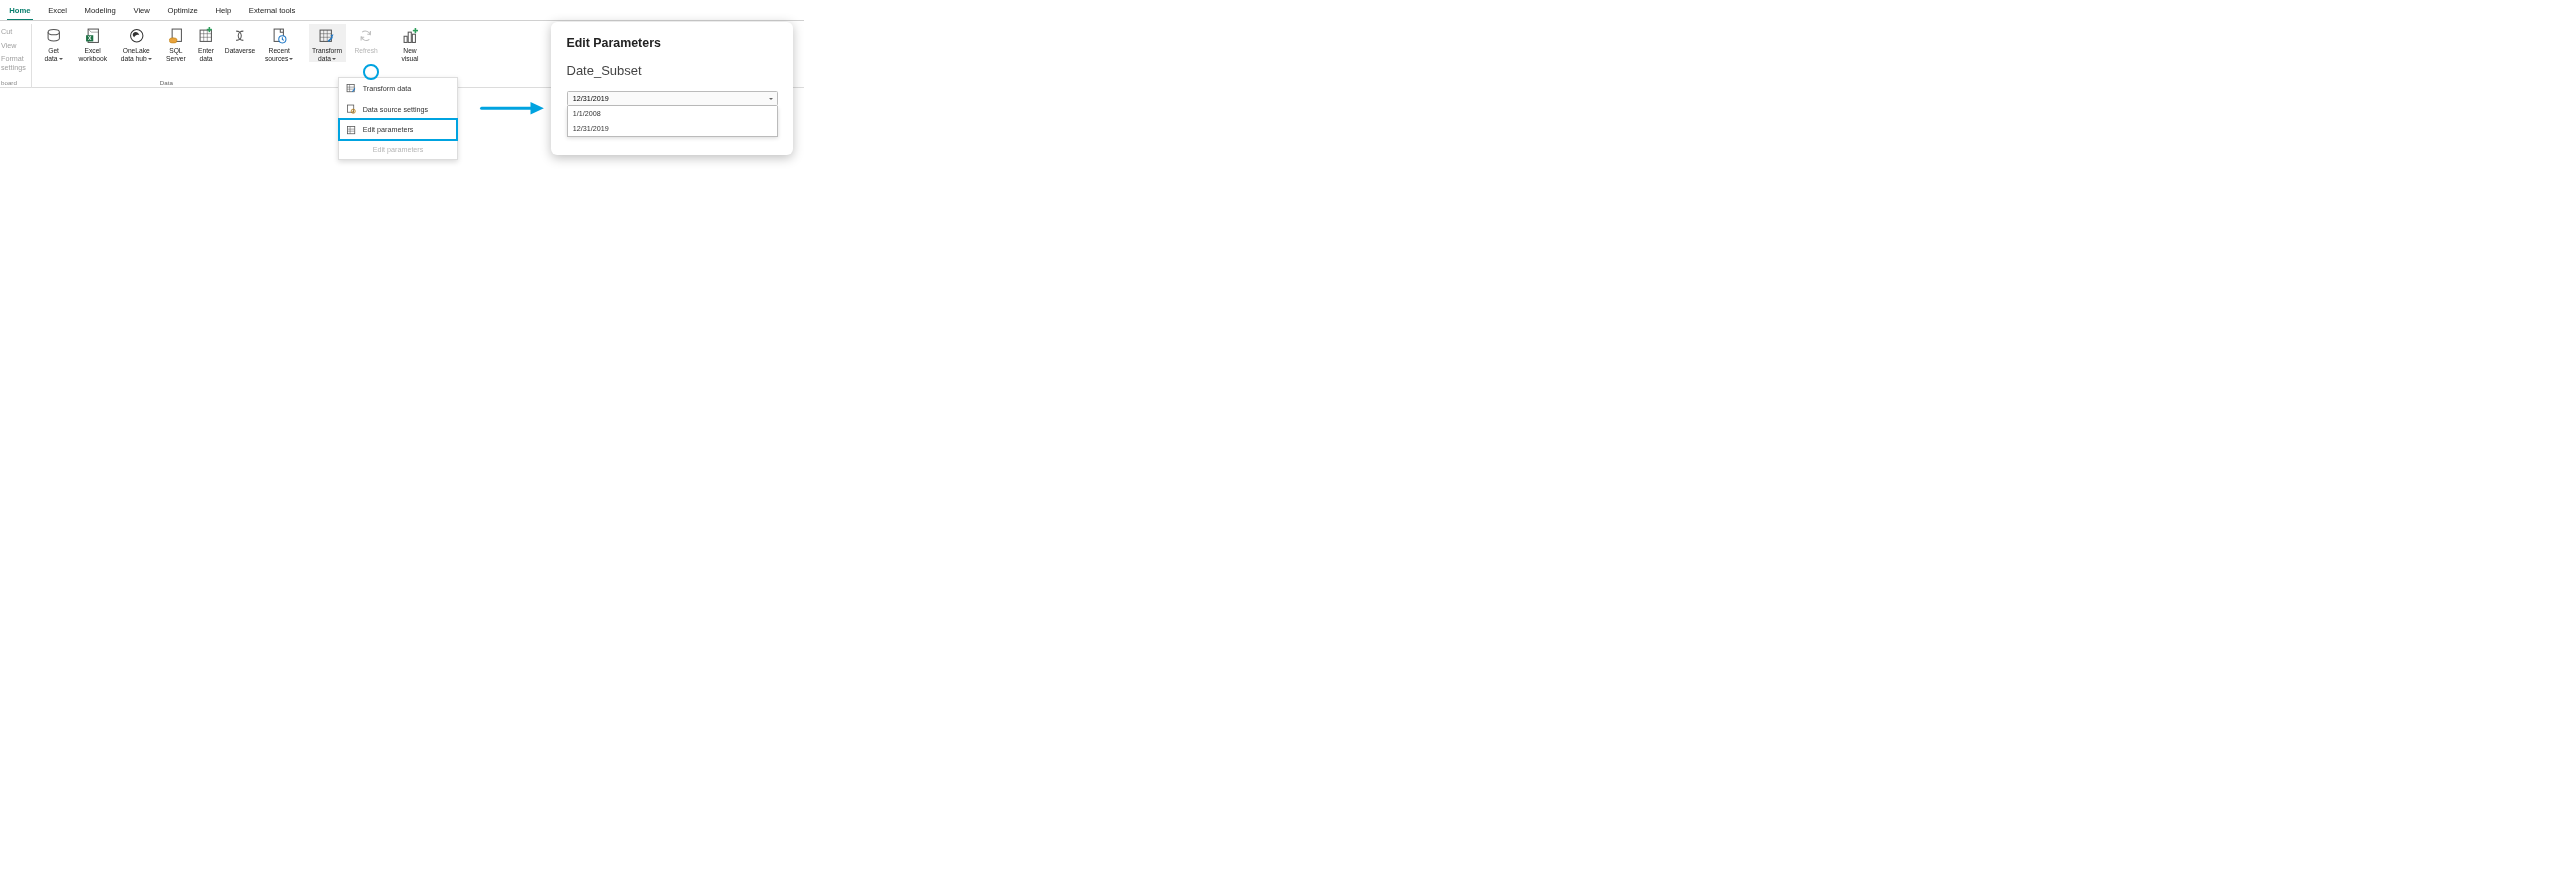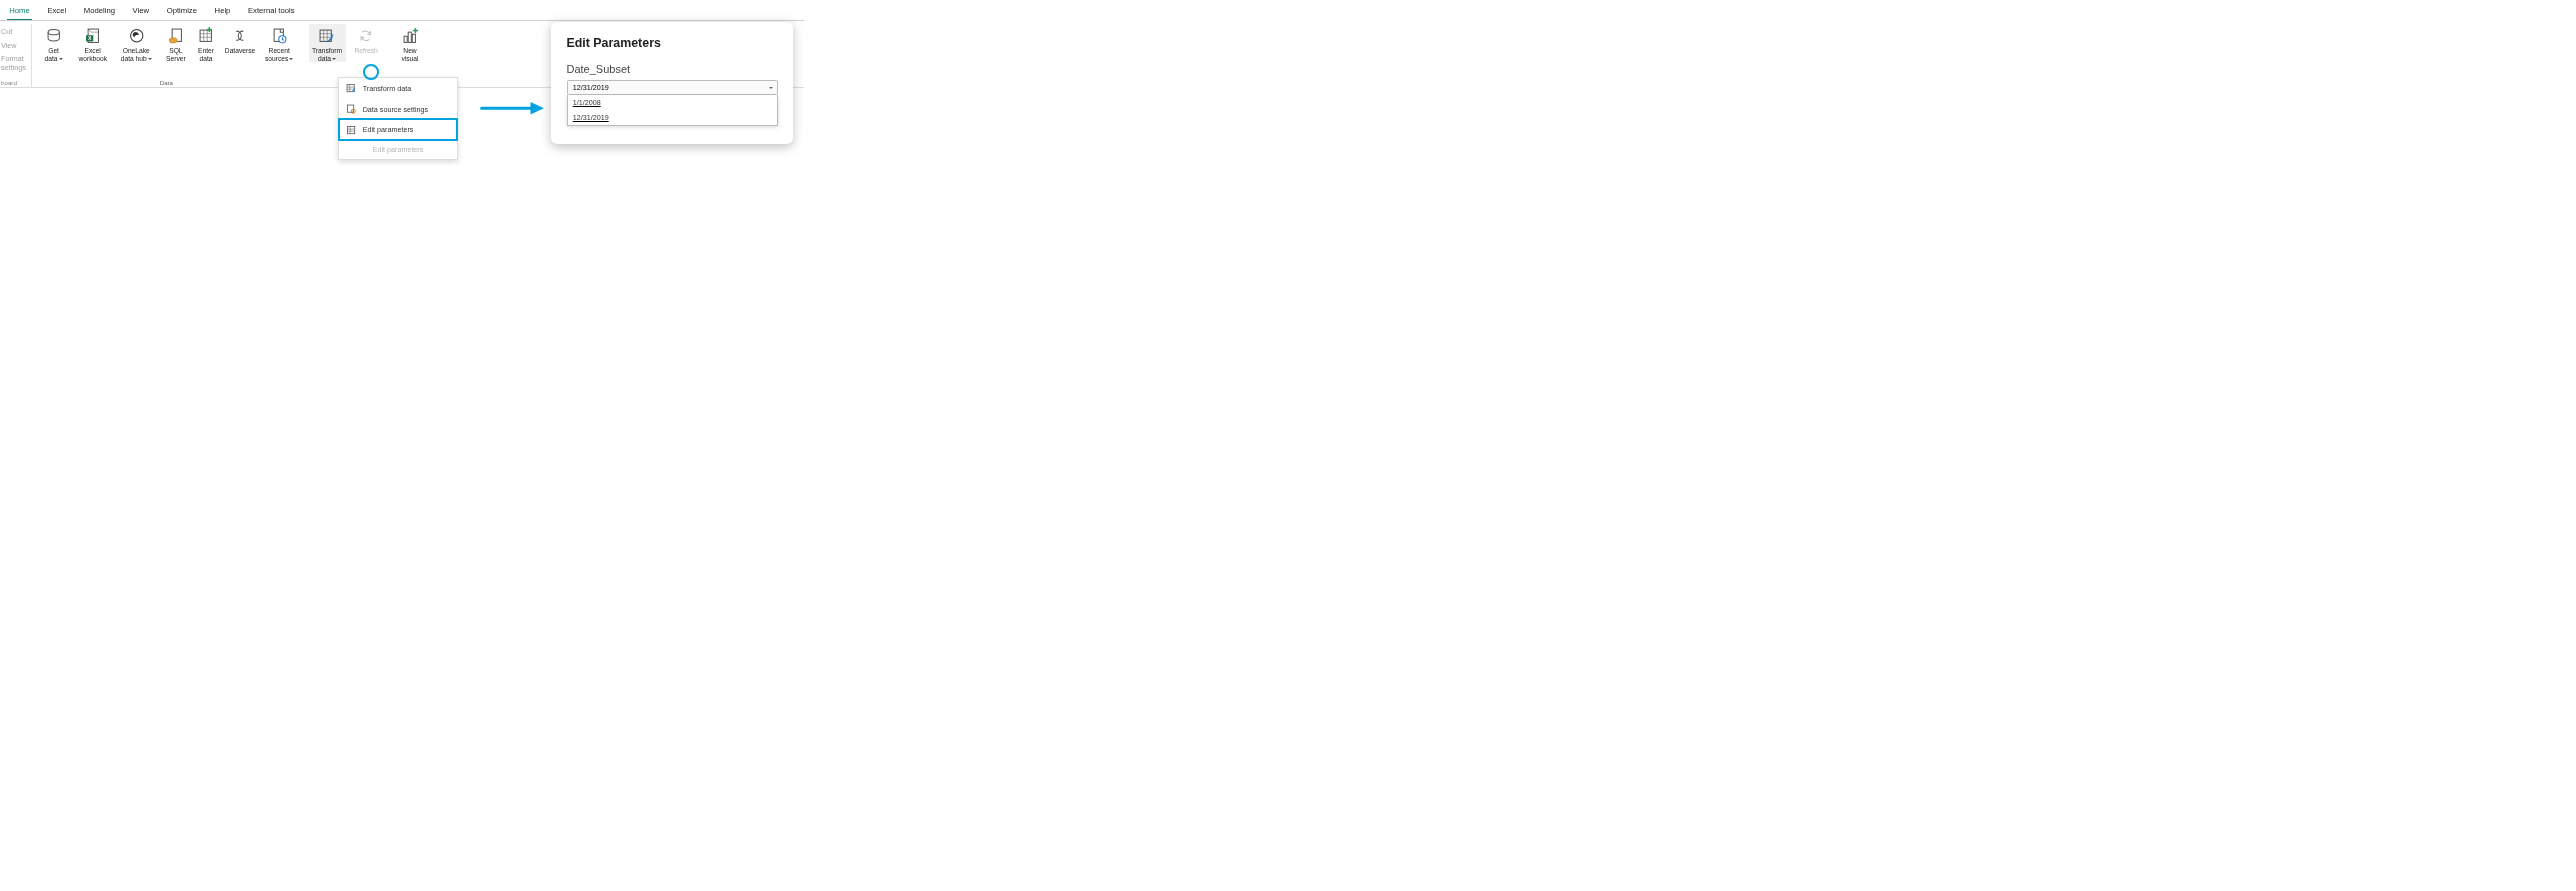--- a/index.html
+++ b/index.html
@@ -1,21 +1,21 @@
 <!DOCTYPE html>
 <html style="font-size:8.2px"><head>
   <meta charset="utf-8">
   <style>
     * { box-sizing: border-box; margin: 0; padding: 0; font-family: 'Segoe UI', Tahoma, sans-serif; }
     body { background: #fff; position: relative; width: 804px; height: 185px; overflow: hidden; }
 
     
     .tabs { display: flex; gap: 13.4px; padding: 3.1px 7.2px 0 7.2px; font-size: 7.7px; border-bottom: 0.5px solid #d0d0d0; }
     .tab { padding: 3.1px 2.1px 4.1px 2.1px; color: #222; cursor: pointer; }
-    .tab.active { color: #0a7f6e; border-bottom: 1.5px solid #0a7f6e; font-weight: 400; }
+    .tab.active { color: #0a7f6e; border-bottom: 1.5px solid #0a7f6e; font-weight: 700; }
 
     
     .ribbon { display: flex; align-items: flex-start; padding: 3.1px 0 0 0; border-bottom: 0.5px solid #dcdcdc; height: 67px; position: relative; }
     .clipboard-group { padding: 1px 5.2px 0 1px; border-right: 0.5px solid #e0e0e0; color: #a0a0a0; width: 32px; }
     .clipboard-group div { font-size: 7.2px; padding: 2.1px 0; cursor: default; }
     .clipboard-group .group-label { font-size: 6.2px; color: #888; margin-top: 3.1px; text-align: left; }
 
     .group { display: flex; flex-direction: column; align-items: center; padding: 0 3.1px; position: relative; }
     .group .items { display: flex; gap: 2.1px; }
     .group .group-label { font-size: 6.2px; color: #666; position: absolute; bottom: 2.1px; left: 0; right: 0; text-align: center; }
@@ -36,24 +36,24 @@
     .dropdown .item.highlight { outline: 2.1px solid #00A3E0; outline-offset: -1px; }
 
     .circle-callout { position: absolute; top: 64px; left: 363px; width: 15.5px; height: 15.5px; border: 2.1px solid #00A3E0; border-radius: 50%; z-index: 25; pointer-events:none; }
 
     
     .arrow-svg { position: absolute; top: 98px; left: 479px; z-index: 5; }
 
     
     .dialog { position: absolute; top: 21.6px; left: 551px; width: 242px; background: #fff; border-radius: 6.2px; box-shadow: 0 2.1px 10.3px rgba(0,0,0,0.25); padding: 14.4px 15.5px 17.5px 15.5px; z-index: 10; }
     .dialog h2 { font-size: 12.4px; font-weight: 600; color: #222; margin-bottom: 13.4px; }
-    .dialog .field-label { font-size: 11px; color: #444; margin-bottom: 5px; }
+    .dialog .field-label { font-size: 13px; color: #444; margin-bottom: 13px; }
     .dialog .select { border: 0.5px solid #bbb; border-radius: 1.5px; height: 14.4px; display: flex; align-items: center; justify-content: space-between; padding: 0 3.1px 0 5.2px; font-size: 7.2px; background: #fafafa; }
     .dialog .select .caret { width: 0; height: 0; border-left: 2.1px solid transparent; border-right: 2.1px solid transparent; border-top: 2.6px solid #666; }
-    .dialog .options { border: 0.5px solid #bbb; border-top: none; box-shadow: 0 1.5px 4.1px rgba(0,0,0,0.15); text-decoration: underline; }
+    .dialog .options { border: 0.5px solid #bbb; border-top: none; box-shadow: 0 1.5px 4.1px rgba(0,0,0,0.15); }
     .dialog .options .opt { padding: 3.1px 5.2px; font-size: 7.2px; color: #333; cursor: pointer; background:#fff; }
 
     
     svg { display: block; }
     .chev { display:inline-block; margin-left:1px; width:0; height:0; border-left:2.1px solid transparent; border-right:2.1px solid transparent; border-top:2.6px solid #555; vertical-align: middle; }
   </style>
 </head>
 <body>
 
 <div class="tabs">

